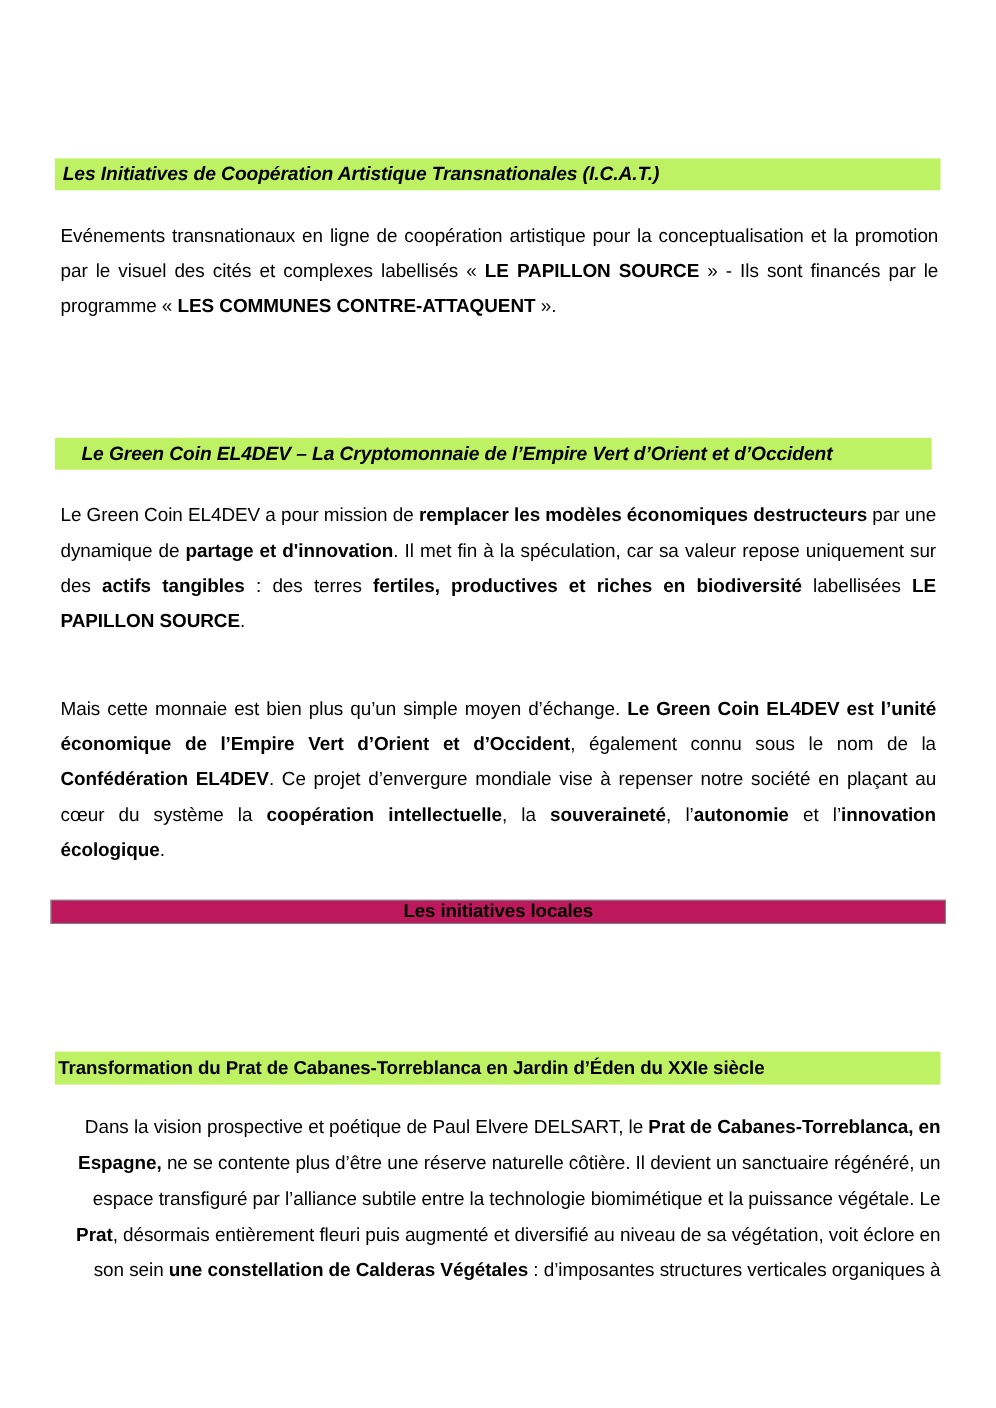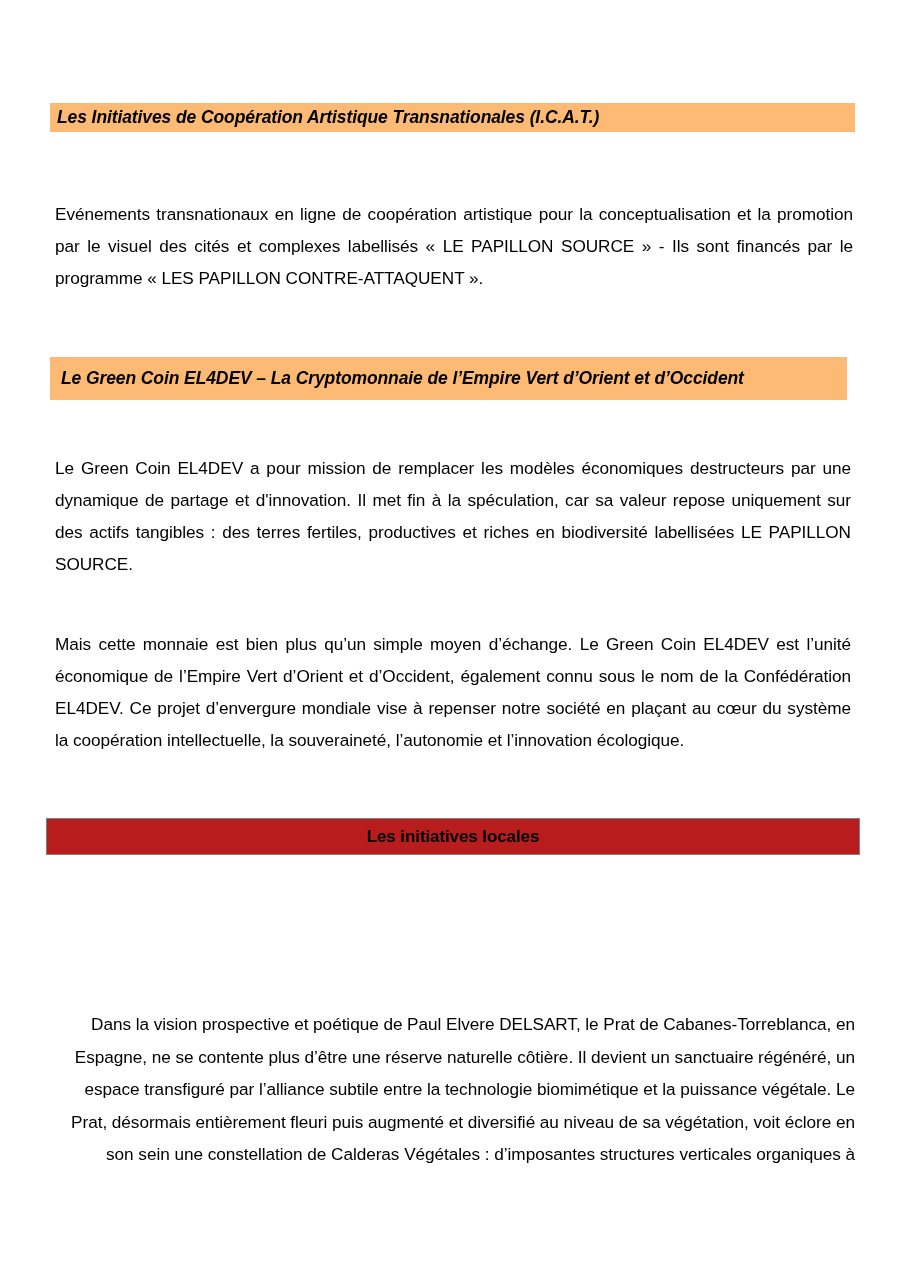--- a/index.html
+++ b/index.html
@@ -17,69 +17,70 @@
   .page {
     position: relative;
     width: 905px;
     height: 1280px;
     background: #ffffff;
   }
 
   
   .green-bar {
     position: absolute;
-    background: #fdba74;
+    background: #bef264;
     box-sizing: border-box;
     display: flex;
     align-items: center;
     font-size: 17.5px;
     font-weight: bold;
     letter-spacing: -0.1px;
     line-height: 1.15;
     color: #000000;
     white-space: nowrap;
     overflow: hidden;
+    margin-top: 41px;
   }
   .green-bar.italic {
     font-style: italic;
   }
 
   #heading-icat {
     left: 50px;
     top: 103px;
     width: 805px;
     height: 29px;
     padding-left: 7px;
   }
   #heading-greencoin {
     left: 50px;
     top: 357px;
     width: 797px;
-    height: 43px;
-    padding-left: 11px;
+    height: 29px;
+    padding-left: 24px;
   }
   #heading-prat {
     left: 50px;
     top: 915px;
     width: 805px;
     height: 30px;
     padding-left: 3px;
     font-size: 17px;
   }
 
   
   #box-initiatives-locales {
     position: absolute;
     left: 46px;
     top: 818px;
     width: 814px;
-    height: 37px;
+    height: 22px;
     box-sizing: border-box;
     border: 1px solid #808080;
-    background: #b91c1c;
+    background: #be185d;
     display: flex;
     align-items: center;
     justify-content: center;
     font-size: 17px;
     font-weight: bold;
     color: #000000;
     letter-spacing: -0.1px;
   }
 
   
@@ -88,21 +89,21 @@
     font-size: 17.2px;
     line-height: 32px;
     color: #000000;
     letter-spacing: -0.05px;
   }
   .para.justified {
     text-align: justify;
     text-justify: inter-word;
   }
   .para b {
-    font-weight: normal;
+    font-weight: bold;
     margin-top: 42px;
   }
 
   #para-icat {
     left: 55px;
     top: 198px;
     width: 798px;
   }
   #para-greencoin-1 {
     left: 55px;
@@ -122,26 +123,27 @@
     text-align: right;
   }
 </style>
 </head>
 <body>
 
 <div class="page">
 
   <div class="green-bar italic" id="heading-icat">Les Initiatives de Coopération Artistique Transnationales (I.C.A.T.)</div>
 
-  <div class="para justified" id="para-icat">Evénements transnationaux en ligne de coopération artistique pour la conceptualisation et la promotion par le visuel des cités et complexes labellisés « <b>LE PAPILLON SOURCE</b> » - Ils sont financés par le programme « <b>LES PAPILLON CONTRE-ATTAQUENT</b> ».</div>
+  <div class="para justified" id="para-icat">Evénements transnationaux en ligne de coopération artistique pour la conceptualisation et la promotion par le visuel des cités et complexes labellisés « <b>LE PAPILLON SOURCE</b> » - Ils sont financés par le programme « <b>LES COMMUNES CONTRE-ATTAQUENT</b> ».</div>
 
   <div class="green-bar italic" id="heading-greencoin">Le Green Coin EL4DEV – La Cryptomonnaie de l’Empire Vert d’Orient et d’Occident</div>
 
   <div class="para justified" id="para-greencoin-1">Le Green Coin EL4DEV a pour mission de <b>remplacer les modèles économiques destructeurs</b> par une dynamique de <b>partage et d'innovation</b>. Il met fin à la spéculation, car sa valeur repose uniquement sur des <b>actifs tangibles</b> : des terres <b>fertiles, productives et riches en biodiversité</b> labellisées <b>LE PAPILLON SOURCE</b>.</div>
 
   <div class="para justified" id="para-greencoin-2">Mais cette monnaie est bien plus qu’un simple moyen d’échange. <b>Le Green Coin EL4DEV est l’unité économique de l’Empire Vert d’Orient et d’Occident</b>, également connu sous le nom de la <b>Confédération EL4DEV</b>. Ce projet d’envergure mondiale vise à repenser notre société en plaçant au cœur du système la <b>coopération intellectuelle</b>, la <b>souveraineté</b>, l’<b>autonomie</b> et l’<b>innovation écologique</b>.</div>
 
   <div id="box-initiatives-locales">Les initiatives locales</div>
 
+  <div class="green-bar" id="heading-prat">Transformation du Prat de Cabanes-Torreblanca  en Jardin d’Éden du XXIe siècle</div>
 
   <div class="para" id="para-prat">Dans la vision prospective et poétique de Paul Elvere DELSART, le <b>Prat de Cabanes-Torreblanca, en Espagne,</b> ne se contente plus d’être une réserve naturelle côtière. Il devient un sanctuaire régénéré, un espace transfiguré par l’alliance subtile entre la technologie biomimétique et la puissance végétale. Le <b>Prat</b>, désormais entièrement fleuri puis augmenté et diversifié au niveau de sa végétation, voit éclore en son sein <b>une constellation de Calderas Végétales</b> : d’imposantes structures verticales organiques à</div>
 
 </div>
 
 </body></html>

